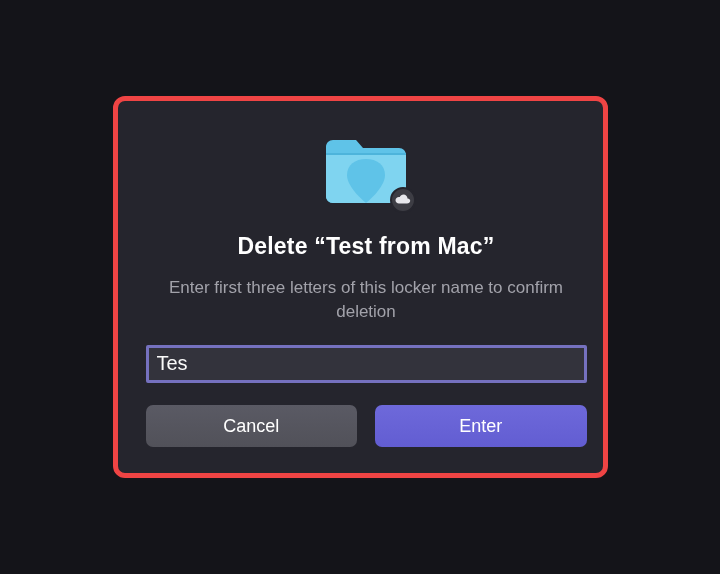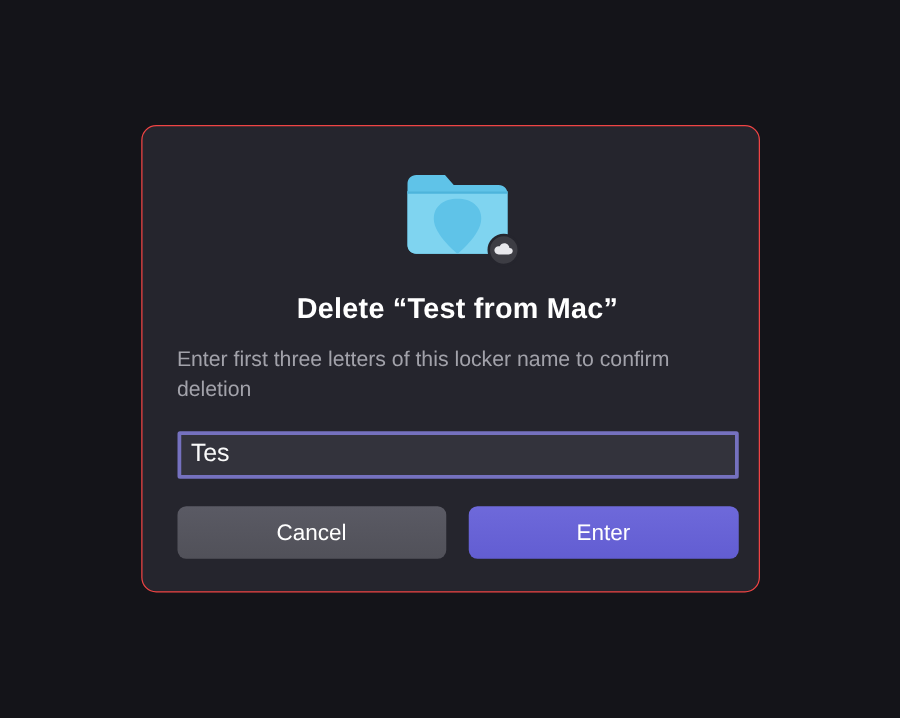--- a/index.html
+++ b/index.html
@@ -13,21 +13,21 @@
       background: #141419;
       display: flex;
       align-items: center;
       justify-content: center;
       font-family: -apple-system, BlinkMacSystemFont, "Segoe UI", sans-serif;
       overflow: hidden;
     }
     .dialog {
       width: 495px;
       background: #25252d;
-      border: 1px solid #ef4444;
+      border: 5px solid #ef4444;
       border-radius: 12px;
       padding: 28px 16px 26px 28px;
       display: flex;
       flex-direction: column;
       align-items: center;
     }
     .icon-wrap {
       position: relative;
       width: 88px;
       height: 74px;
@@ -62,20 +62,21 @@
       font-size: 23px;
       font-weight: 600;
       text-align: center;
       margin-bottom: 16px;
       letter-spacing: 0.2px;
     }
     .subtitle {
       color: #a2a2aa;
       font-size: 17px;
       font-weight: 400;
+      text-align: center;
       line-height: 1.4;
       margin-bottom: 22px;
     }
     .input-field {
       width: 100%;
       background: #33333c;
       border: 3px solid #7571bf;
       border-radius: 2px;
       color: #fafafa;
       font-size: 20px;

